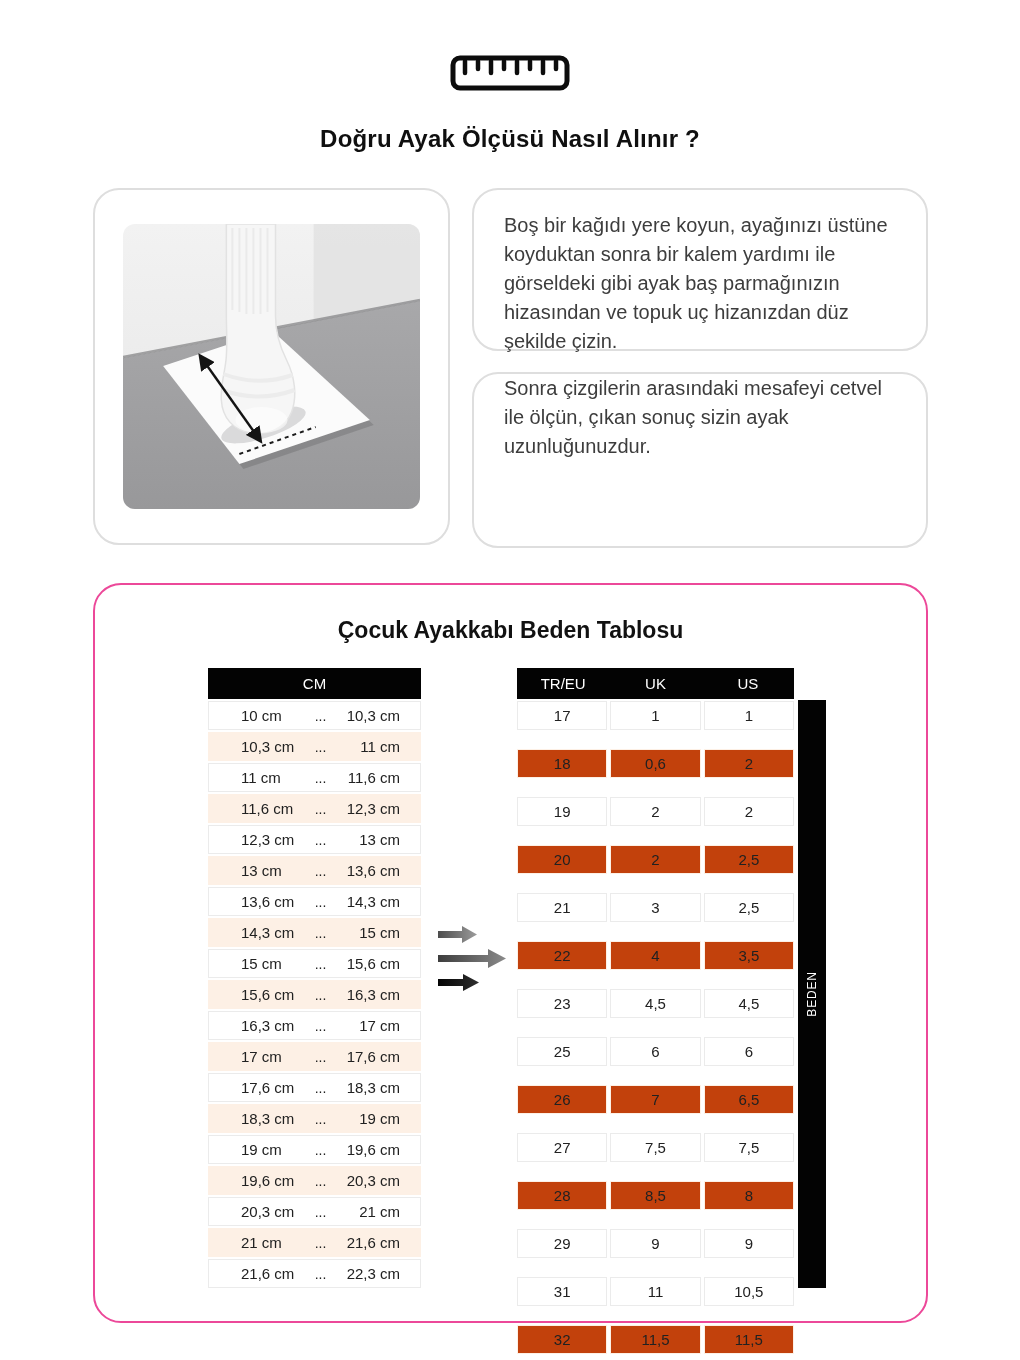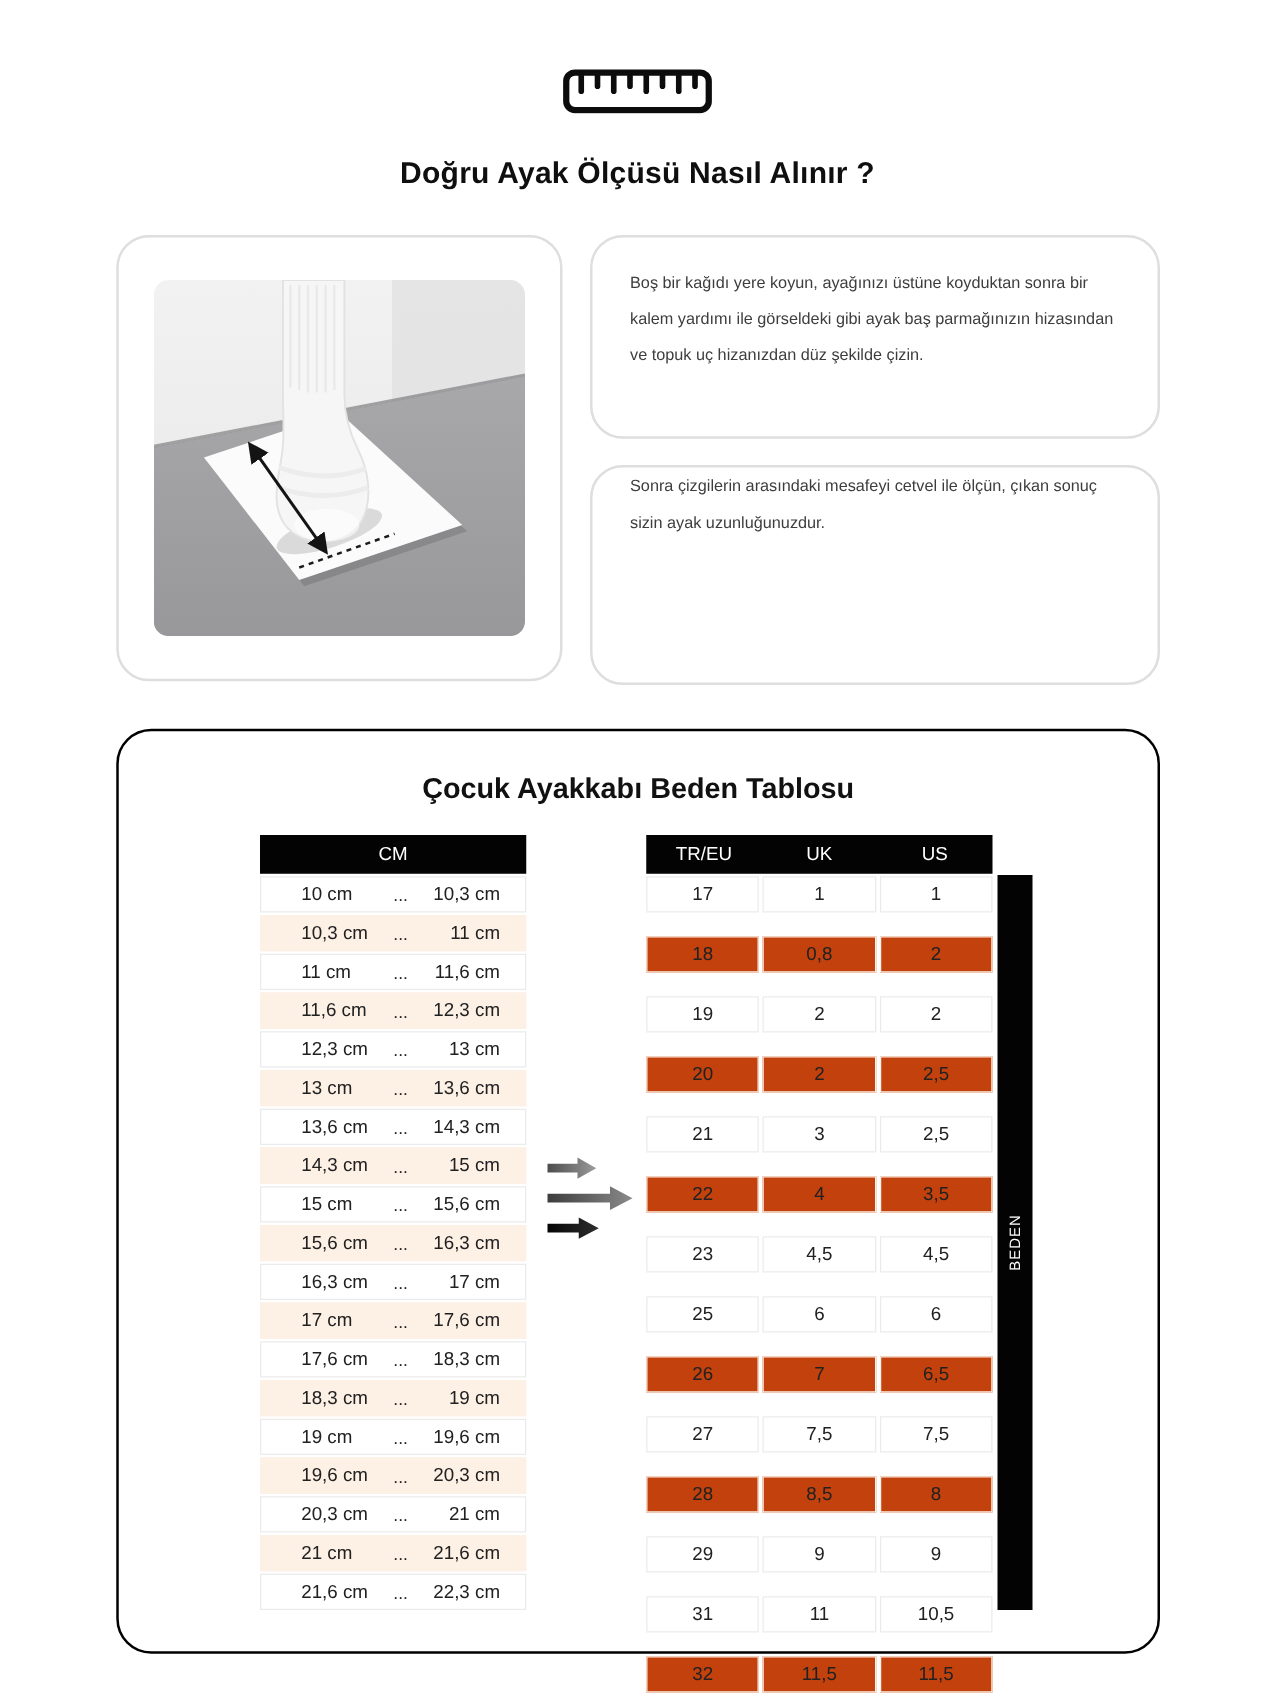--- a/index.html
+++ b/index.html
@@ -12,26 +12,26 @@
   .page-title { position:absolute; top:125px; left:0; width:100%; text-align:center;
                 font-size:24px; font-weight:bold; color:#0f0f0f; letter-spacing:.2px; }
 
   
   .card { position:absolute; border:2px solid #dedede; border-radius:26px; background:#fff; }
   .photo-card { left:93px; top:188px; width:357px; height:357px; }
   .photo-frame { position:absolute; left:28px; top:34px; width:297px; height:285px;
                  border-radius:12px; overflow:hidden; }
   .text-card-1 { left:472px; top:188px; width:456px; height:163px; }
   .text-card-2 { left:472px; top:372px; width:456px; height:176px; display:flex; }
-  .instr { font-size:13px; line-height:29px; color:#3d3d3d; padding:0 30px; }
+  .instr { font-size:20px; line-height:29px; color:#3d3d3d; padding:0 30px; }
   .text-card-1 .instr { padding-top:21px; }
 
   
   .chart-container { position:absolute; left:93px; top:583px; width:835px; height:740px;
-                     border:2px solid #000000; border-radius:28px; background:#fff; }
+                     border:2px solid #ec4899; border-radius:28px; background:#fff; }
   .chart-title { position:absolute; top:32px; left:0; width:100%; text-align:center;
                  font-size:23px; font-weight:bold; color:#111; }
 
   .cm-table { position:absolute; left:113px; top:83px; width:213px; }
   .size-table { position:absolute; left:422px; top:83px; width:277px; }
 
   .table-head { height:31px; margin-bottom:2px; background:#030303; color:#fff;
                 display:flex; align-items:center; font-size:15px; }
   .table-head .single { width:100%; text-align:center; }
   .table-head .col { flex:1; text-align:center; }
@@ -270,21 +270,21 @@
         <div class="col">US</div>
       </div>
       <div>
           <div class="size-row">
             <div class="size-cell">17</div>
             <div class="size-cell">1</div>
             <div class="size-cell">1</div>
           </div>
           <div class="size-row alt">
             <div class="size-cell">18</div>
-            <div class="size-cell">0,8</div>
+            <div class="size-cell">0,6</div>
             <div class="size-cell">2</div>
           </div>
           <div class="size-row">
             <div class="size-cell">19</div>
             <div class="size-cell">2</div>
             <div class="size-cell">2</div>
           </div>
           <div class="size-row alt">
             <div class="size-cell">20</div>
             <div class="size-cell">2</div>

